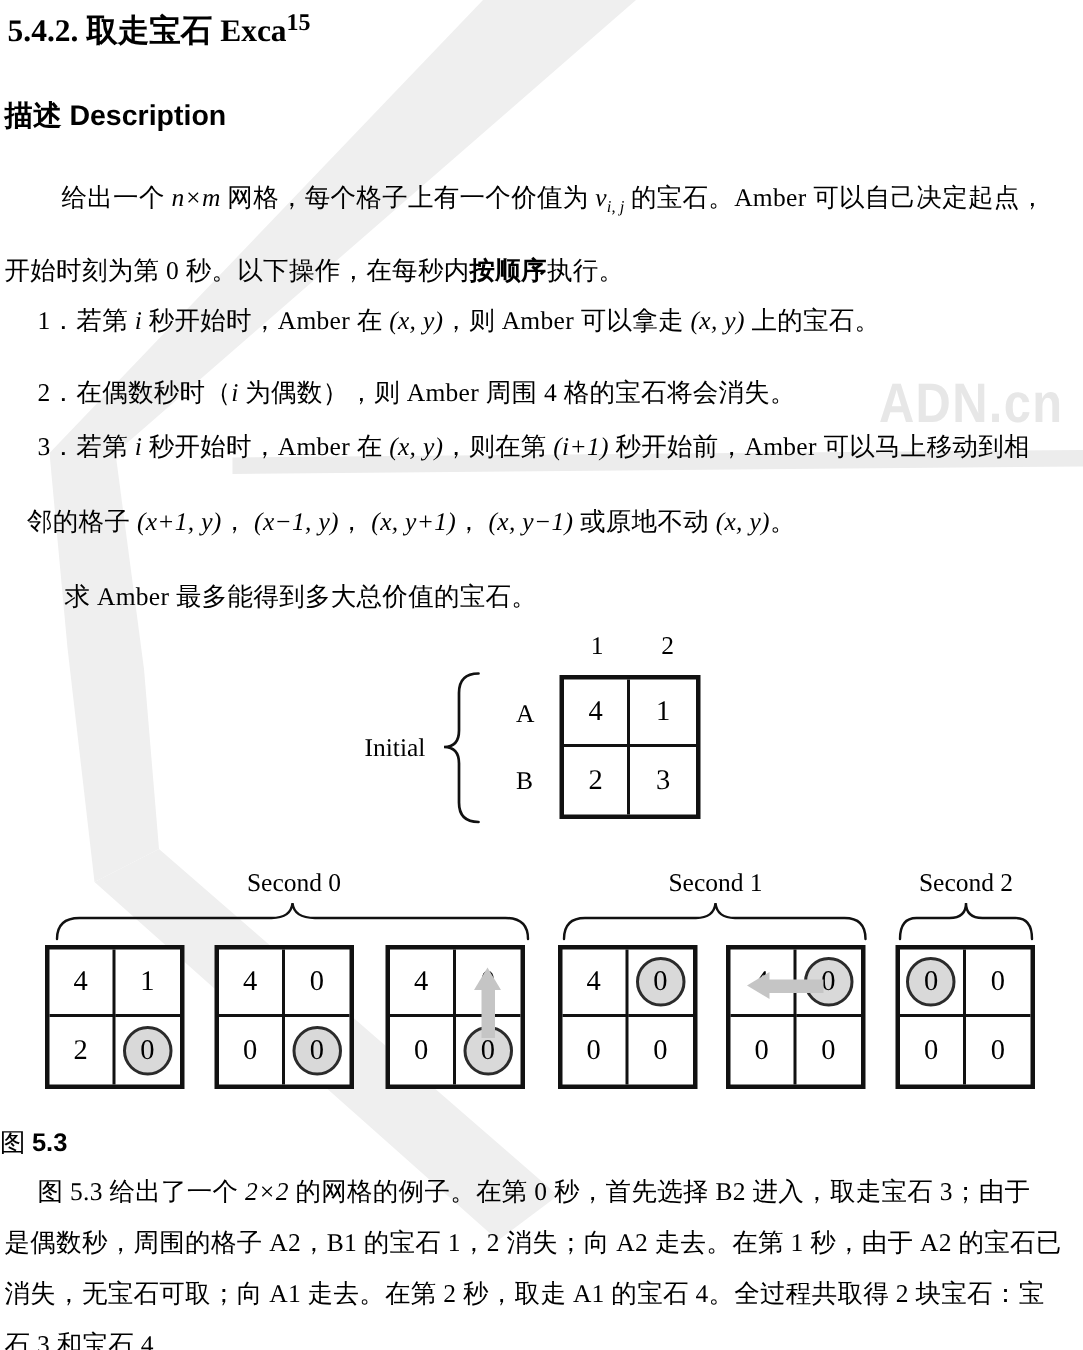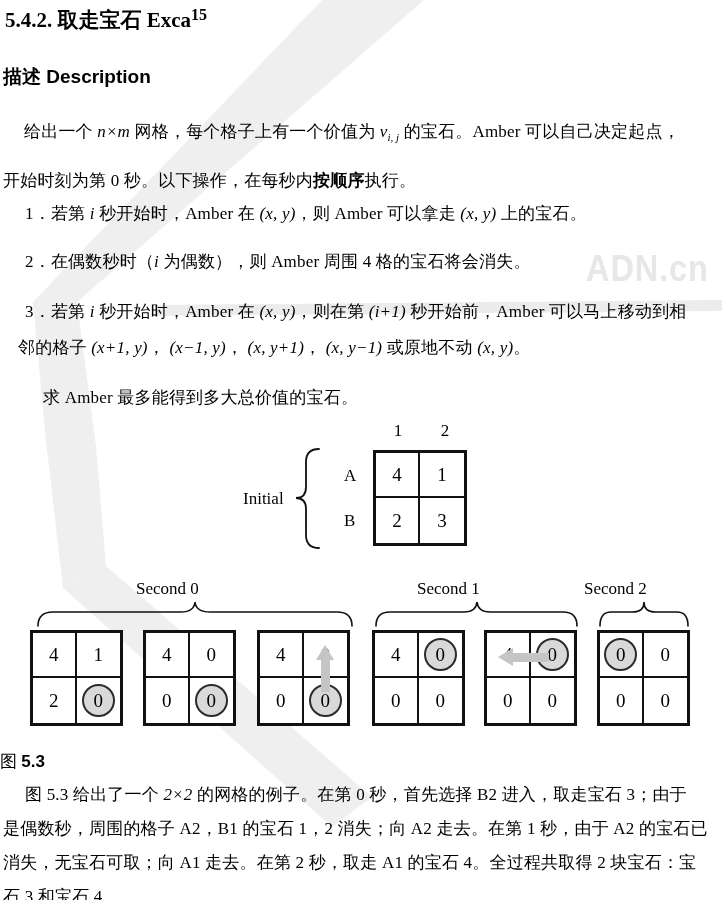--- a/index.html
+++ b/index.html
@@ -34,21 +34,21 @@
   .grid .cell:nth-child(3){border-right:2px solid #111;}
   #initial-grid{left:373px;top:450px;width:88px;height:90px;}
   .fig-label{font-size:17px;white-space:nowrap;}
   .col-label{width:20px;text-align:center;}
   
   .sgrid{top:630px;width:87px;height:90px;}
   .cell.circled .val{
     width:29px;height:29px;border:2px solid #2b2b2b;border-radius:50%;
     background:#d9d9d9;display:flex;align-items:center;justify-content:center;
   }
-  .sec-label{top:579px;width:120px;font-size:17px;}
+  .sec-label{top:579px;width:120px;text-align:center;font-size:17px;}
   
   .arrow{position:absolute;z-index:3;}
   .arrow.up{left:56px;top:12px;width:18px;height:50px;}
   .arrow.up .head{width:0;height:0;border-left:9px solid transparent;
     border-right:9px solid transparent;border-bottom:15px solid #c5c5c5;}
   .arrow.up .shaft{width:9px;height:33px;background:#c5c5c5;margin:-1px auto 0 auto;}
   .arrow.left{left:11px;top:15px;width:52px;height:18px;display:flex;align-items:center;}
   .arrow.left .head{width:0;height:0;border-top:9px solid transparent;
     border-bottom:9px solid transparent;border-right:15px solid #c5c5c5;}
   .arrow.left .shaft{width:37px;height:9px;background:#c5c5c5;margin-left:-1px;}
@@ -80,25 +80,25 @@
   <path d="M600,626 Q600,612 611,612 L633,612 Q644,612 644,602 Q644,612 655,612 L677,612 Q688,612 688,626" fill="none" stroke="#111" stroke-width="1.6" stroke-linecap="round"></path>
 </svg>
 
 <div id="doc-title" class="abs">
   <span>5.4.2.</span>
   <span>取走宝石</span>
   <span>Exca</span><span class="sup">15</span>
 </div>
 <div id="section-heading" class="abs">描述 Description</div>
 
-<div class="line" style="left:24px;top:121px"><span>给出一个 </span><span class="r-m">n×m</span><span> 网格，每个格子上有一个价值为 </span><span class="r-m">v</span><span class="r-msub">i, j</span><span> 的宝石。Amber 可以自己决定起点，</span></div>
+<div class="line" style="left:41px;top:121px"><span>给出一个 </span><span class="r-m">n×m</span><span> 网格，每个格子上有一个价值为 </span><span class="r-m">v</span><span class="r-msub">i, j</span><span> 的宝石。Amber 可以自己决定起点，</span></div>
 <div class="line" style="left:3px;top:170px"><span>开始时刻为第 0 秒。以下操作，在每秒内</span><span class="r-b">按顺序</span><span>执行。</span></div>
 <div class="line" style="left:25px;top:203px"><span>1．若第 </span><span class="r-m">i</span><span> 秒开始时，Amber 在 </span><span class="r-m">(x, y)</span><span>，则 Amber 可以拿走 </span><span class="r-m">(x, y)</span><span> 上的宝石。</span></div>
 <div class="line" style="left:25px;top:251px"><span>2．在偶数秒时（</span><span class="r-m">i</span><span> 为偶数），则 Amber 周围 4 格的宝石将会消失。</span></div>
-<div class="line" style="left:25px;top:301px"><span>3．若第 </span><span class="r-m">i</span><span> 秒开始时，Amber 在 </span><span class="r-m">(x, y)</span><span>，则在第 </span><span class="r-m">(i+1)</span><span> 秒开始前，Amber 可以马上移动到相</span></div>
+<div class="line" style="left:25px;top:287px"><span>3．若第 </span><span class="r-m">i</span><span> 秒开始时，Amber 在 </span><span class="r-m">(x, y)</span><span>，则在第 </span><span class="r-m">(i+1)</span><span> 秒开始前，Amber 可以马上移动到相</span></div>
 <div class="line" style="left:18px;top:337px"><span>邻的格子 </span><span class="r-m">(x+1, y)</span><span>， </span><span class="r-m">(x−1, y)</span><span>， </span><span class="r-m">(x, y+1)</span><span>， </span><span class="r-m">(x, y−1)</span><span> 或原地不动 </span><span class="r-m">(x, y)</span><span>。</span></div>
 <div class="line" style="left:43px;top:387px"><span>求 Amber 最多能得到多大总价值的宝石。</span></div>
 
 <div class="abs fig-label col-label" style="left:388px;top:421px">1</div>
 <div class="abs fig-label col-label" style="left:435px;top:421px">2</div>
 <div class="abs fig-label" style="left:243px;top:489px">Initial</div>
 <div class="abs fig-label" style="left:344px;top:466px">A</div>
 <div class="abs fig-label" style="left:344px;top:511px">B</div>
 
 <div id="initial-grid" class="abs grid">

